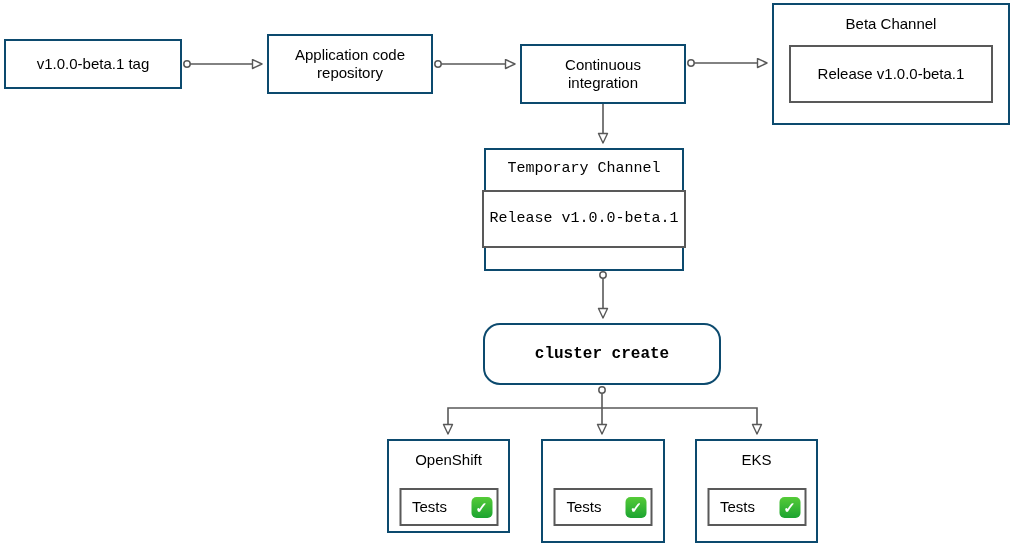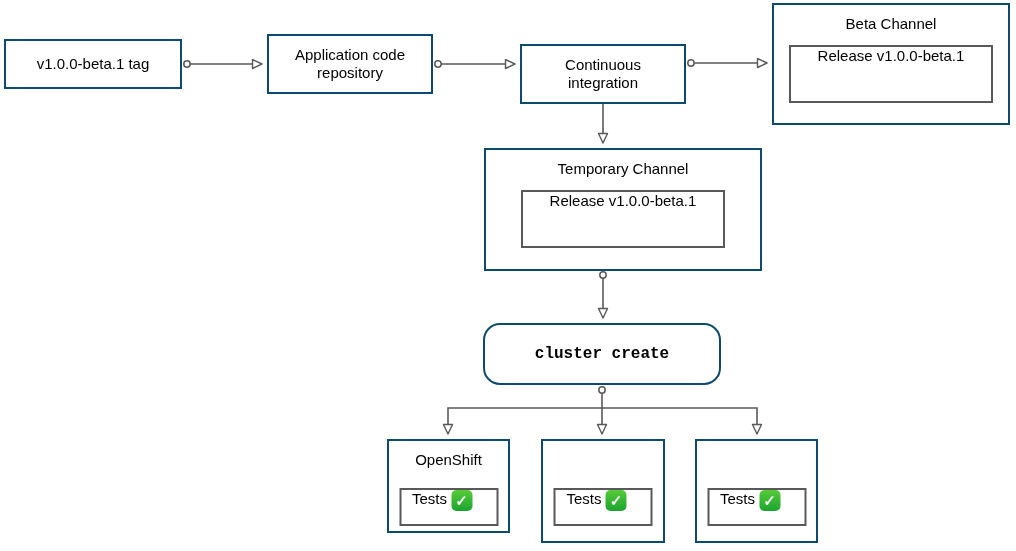--- a/index.html
+++ b/index.html
@@ -39,32 +39,32 @@
     padding-top: 10px;
     font-size: 15px;
   }
   .inner-box {
     position: absolute;
     left: 50%;
     transform: translateX(-50%);
     background: #ffffff;
     border: 2px solid #595959;
     display: flex;
-    align-items: flex-start;
+    align-items: center;
     justify-content: center;
     font-size: 15px;
     white-space: nowrap;
   }
   .channel-inner { top: 40px; width: 204px; height: 58px; }
   .tests-inner {
     top: 47px;
     width: 99px;
     height: 38px;
     justify-content: space-between;
-    padding: 0 24px 0 11px;
+    padding: 0 4px 0 11px;
   }
   .mono {
     font-family: "Liberation Mono", "DejaVu Sans Mono", monospace;
     font-weight: bold;
     font-size: 16px;
     letter-spacing: 0px;
   }
   .check-icon {
     display: inline-flex;
     align-items: center;
@@ -76,21 +76,21 @@
     color: #ffffff;
     font-weight: bold;
     font-size: 15px;
     line-height: 21px;
   }
   
   #n-tag      { left: 4px;   top: 39px;  width: 178px; height: 50px; }
   #n-repo     { left: 267px; top: 34px;  width: 166px; height: 60px; }
   #n-ci       { left: 520px; top: 44px;  width: 166px; height: 60px; }
   #n-beta     { left: 772px; top: 3px;   width: 238px; height: 122px; }
-  #n-temp     { left: 484px; top: 148px; width: 278px; height: 123px; }
+  #n-temp     { left: 484px; top: 148px; width: 200px; height: 123px; font-family: Liberation Mono, monospace; }
   #n-cluster  { left: 483px; top: 323px; width: 238px; height: 62px; border-radius: 17px; }
   #n-openshift{ left: 387px; top: 439px; width: 123px; height: 94px; }
   #n-kurl     { left: 541px; top: 439px; width: 124px; height: 104px; }
   #n-eks      { left: 695px; top: 439px; width: 123px; height: 104px; }
 </style>
 </head>
 <body>
 
 <div class="canvas">
 
@@ -154,19 +154,20 @@
   </div>
 
   <div class="node" id="n-kurl">
     <div class="inner-box tests-inner">
       <span>Tests</span>
       <span class="check-icon">✓</span>
     </div>
   </div>
 
   <div class="node" id="n-eks">
+    <div class="node-title">EKS</div>
     <div class="inner-box tests-inner">
       <span>Tests</span>
       <span class="check-icon">✓</span>
     </div>
   </div>
 
 </div>
 
 </body></html>

